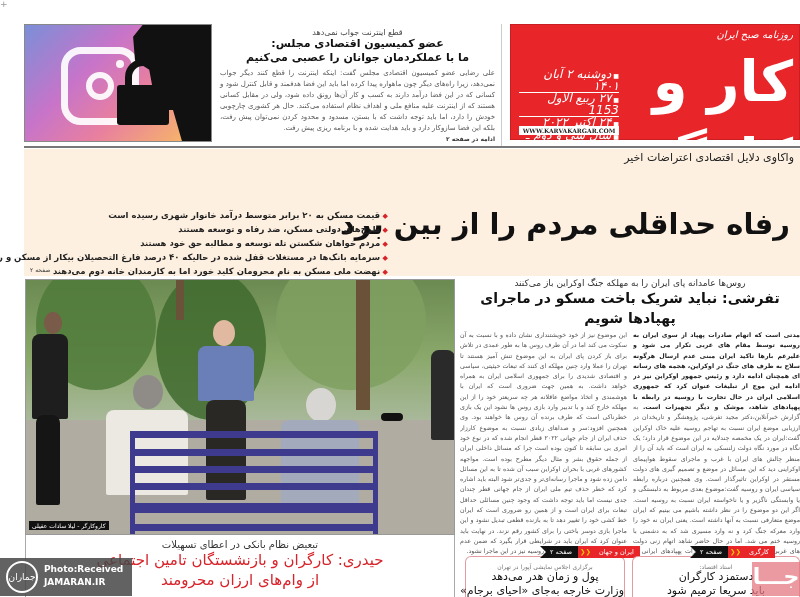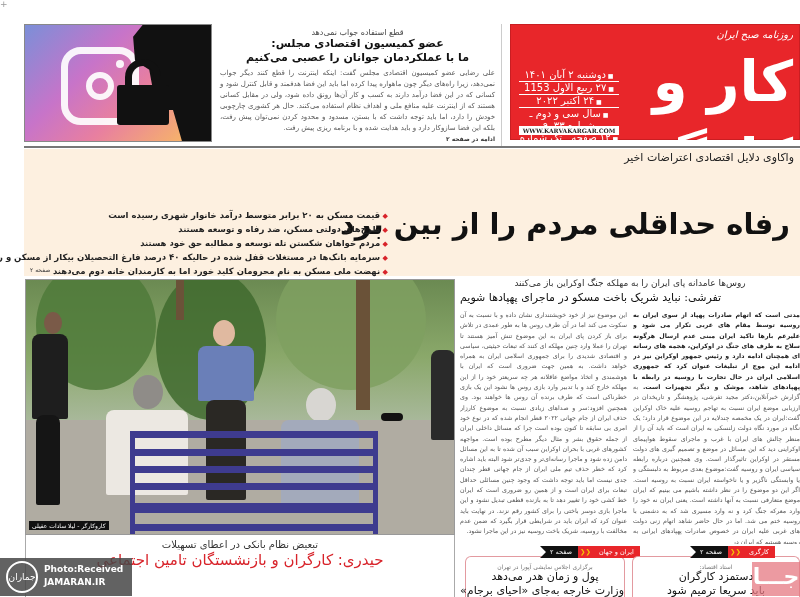--- a/index.html
+++ b/index.html
@@ -22,21 +22,21 @@
 
   .top-article { position: absolute; left: 190px; top: 0; width: 288px; height: 122px; direction: rtl; text-align: center; padding: 4px 6px; border-right: 1px solid #ccc; }
   .kicker-sm { font-size: 8px; color: #444; }
   .top-title { font-size: 11px; font-weight: bold; color: #111; line-height: 14px; }
   .top-body { font-size: 7px; color: #555; line-height: 11px; text-align: justify; margin-top: 3px; }
   .cont { font-size: 6px; color: #333; text-align: right; font-weight: bold; margin-top: 1px; }
 
   .masthead { position: absolute; left: 486px; top: 0; width: 290px; height: 116px; background: #e8262a; border: 1px solid #c91e22; direction: rtl; color: #fff; }
   .mast-sub { position: absolute; right: 6px; top: 4px; font-family: "DejaVu Serif", serif; font-style: italic; font-size: 10px; }
   .mast-logo { position: absolute; right: 6px; top: 18px; font-size: 56px; font-weight: bold; line-height: 78px; letter-spacing: -2px; }
-  .mast-info { position: absolute; left: 8px; top: 44px; width: 100px; font-size: 10px; line-height: 11px; text-align: center; }
+  .mast-info { position: absolute; left: 8px; top: 44px; width: 100px; font-size: 12px; line-height: 11px; text-align: right; font-style: italic; }
   .mast-info li { list-style: none; border-bottom: 1px solid #fff; }
   .mast-info li::before { content: "■ "; font-size: 6px; }
   .mast-url { position: absolute; left: 8px; bottom: 4px; width: 100px; background: #fff; color: #222; font-family: "DejaVu Serif", serif; font-size: 6px; font-weight: bold; text-align: center; line-height: 9px; direction: ltr; }
 
   .rule { position: absolute; left: 24px; top: 146px; width: 776px; height: 2px; background: #777; }
 
   
   .headline-box { position: absolute; left: 24px; top: 149px; width: 776px; height: 127px; background: #fdf0e0; direction: rtl; }
   .hl-kicker { position: absolute; right: 6px; top: 2px; font-size: 11px; color: #222; }
   .hl-line1 { position: absolute; right: 4px; top: 16px; font-size: 29px; font-weight: bold; color: #111; white-space: nowrap; }
@@ -61,21 +61,21 @@
   .sub-kicker { font-size: 10px; color: #333; margin-top: 4px; }
   .sub-title { font-size: 15px; color: #d8232a; line-height: 20px; white-space: nowrap; }
 
   .watermark { position: absolute; left: 0; top: 558px; width: 132px; height: 38px; background: rgba(70,70,70,.85); color: #fff; }
   .wm-logo { position: absolute; left: 6px; top: 3px; width: 32px; height: 32px; border: 2px solid #fff; border-radius: 50%; font-size: 9px; text-align: center; line-height: 28px; direction: rtl; }
   .wm-text { position: absolute; left: 44px; top: 5px; font-size: 9px; line-height: 13px; font-weight: bold; }
 
   
   .right-article { position: absolute; left: 460px; top: 278px; width: 340px; height: 262px; direction: rtl; }
   .ra-kicker { font-size: 9px; color: #333; text-align: center; }
-  .ra-title { font-size: 11px; font-weight: normal; color: #111; text-align: left; line-height: 20px; }
+  .ra-title { font-size: 14px; font-weight: bold; color: #111; text-align: center; line-height: 20px; }
   .ra-cols { display: flex; flex-direction: row; gap: 6px; margin-top: 2px; }
   .ra-col { flex: 1; font-size: 6.3px; line-height: 10.3px; color: #555; text-align: justify; overflow: hidden; height: 234px; }
   .ra-col b { color: #222; }
 
   
   .box { position: absolute; top: 556px; height: 41px; border: 1px solid #e39aa0; border-bottom: none; border-radius: 6px 6px 0 0; direction: rtl; text-align: center; background: #fff; }
   .tag { position: absolute; top: 546px; height: 12px; display: flex; direction: rtl; font-size: 6.5px; color: #fff; line-height: 12px; }
   .tag-sec { background: #e8262a; padding: 0 6px; }
   .tag-chev { color: #f5c400; font-weight: bold; padding: 0 2px; background: #e8262a; }
   .tag-page { background: #111; padding: 0 6px 0 10px; clip-path: polygon(0 0, 100% 0, 100% 100%, 0 100%, 6px 50%); }
@@ -93,21 +93,21 @@
     <div class="ig-logo">
       <div class="ig-lens"></div>
       <div class="ig-dot"></div>
     </div>
     <div class="hand"></div>
     <div class="lock-shackle"></div>
     <div class="lock-body"></div>
   </div>
 
   <div class="top-article">
-    <div class="kicker-sm">قطع استفاده جواب نمی‌دهد</div>
+    <div class="kicker-sm">قطع اینترنت جواب نمی‌دهد</div>
     <div class="top-title">عضو کمیسیون اقتصادی مجلس:</div>
     <div class="top-title">ما با عملکردمان جوانان را عصبی می‌کنیم</div>
     <div class="top-body">علی رضایی عضو کمیسیون اقتصادی مجلس گفت: اینکه اینترنت را قطع کنند دیگر جواب نمی‌دهد، زیرا راه‌های دیگر چون ماهواره پیدا کرده اما باید این فضا هدفمند و قابل کنترل شود و کسانی که در این فضا درآمد دارند به کسب و کار آن‌ها رونق داده شود، ولی در مقابل کسانی هستند که از اینترنت علیه منافع ملی و اهداف نظام استفاده می‌کنند. حال هر کشوری چارچوبی خودش را دارد، اما باید توجه داشت که با بستن، مسدود و محدود کردن نمی‌توان پیش رفت، بلکه این فضا سازوکار دارد و باید هدایت شده و با برنامه ریزی پیش رفت.</div>
     <div class="cont">ادامه در صفحه ۲</div>
   </div>
 
   <div class="masthead">
     <div class="mast-sub">روزنامه صبح ایران</div>
     <div class="mast-logo">کار و کارگر</div>
     <ul class="mast-info">
@@ -167,20 +167,21 @@
   <div class="bench-slat" style="left:104px;top:244px;width:248px;"></div>
   <div class="bench-leg" style="left:104px;top:151px;height:105px;"></div>
   <div class="bench-leg" style="left:347px;top:151px;height:105px;"></div>
   <div style="position:absolute;left:355px;top:133px;width:22px;height:8px;background:#111;border-radius:4px;"></div>
   <div class="photo-credit">کاروکارگر - لیلا سادات عقیلی</div>
 </div>
 
 <div class="sub-article">
   <div class="sub-kicker">تبعیض نظام بانکی در اعطای تسهیلات</div>
   <div class="sub-title">حیدری: کارگران و بازنشستگان تامین اجتماعی</div>
+  <div class="sub-title">از وام‌های ارزان محرومند</div>
 </div>
 
 <div class="watermark">
   <div class="wm-logo">جماران</div>
   <div class="wm-text">
     <div>Photo:Received</div>
     <div>JAMARAN.IR</div>
   </div>
 </div>
 

